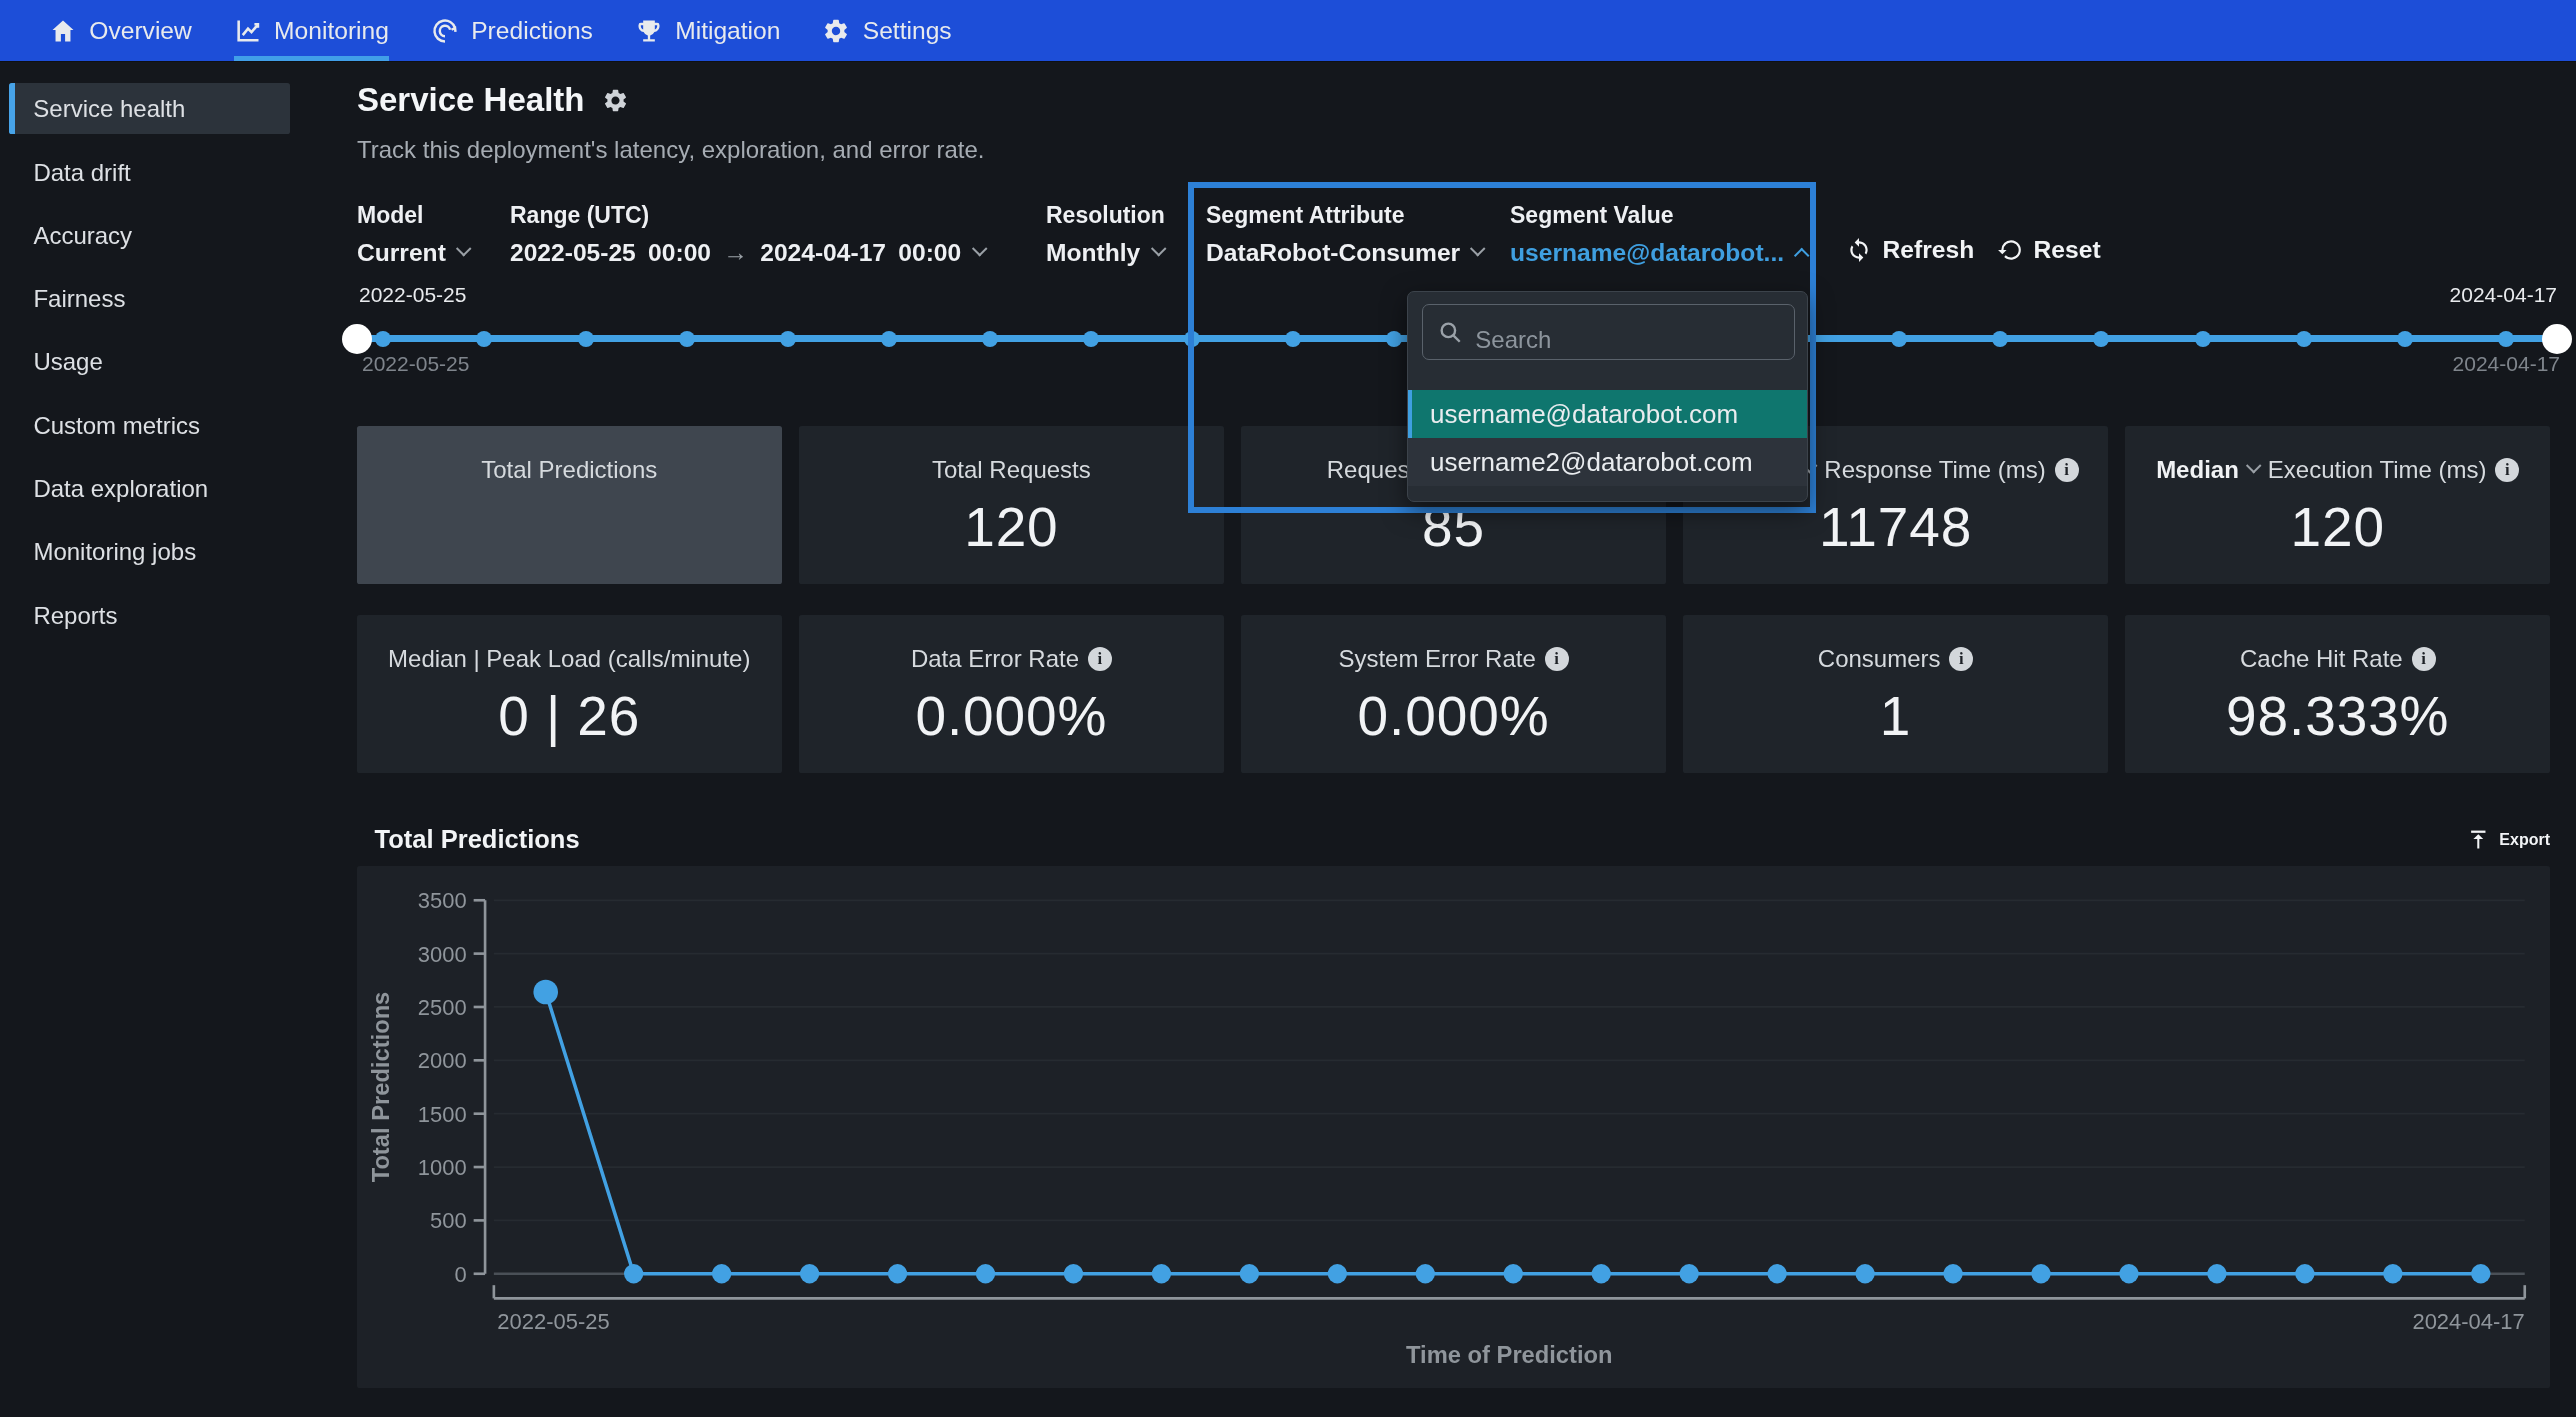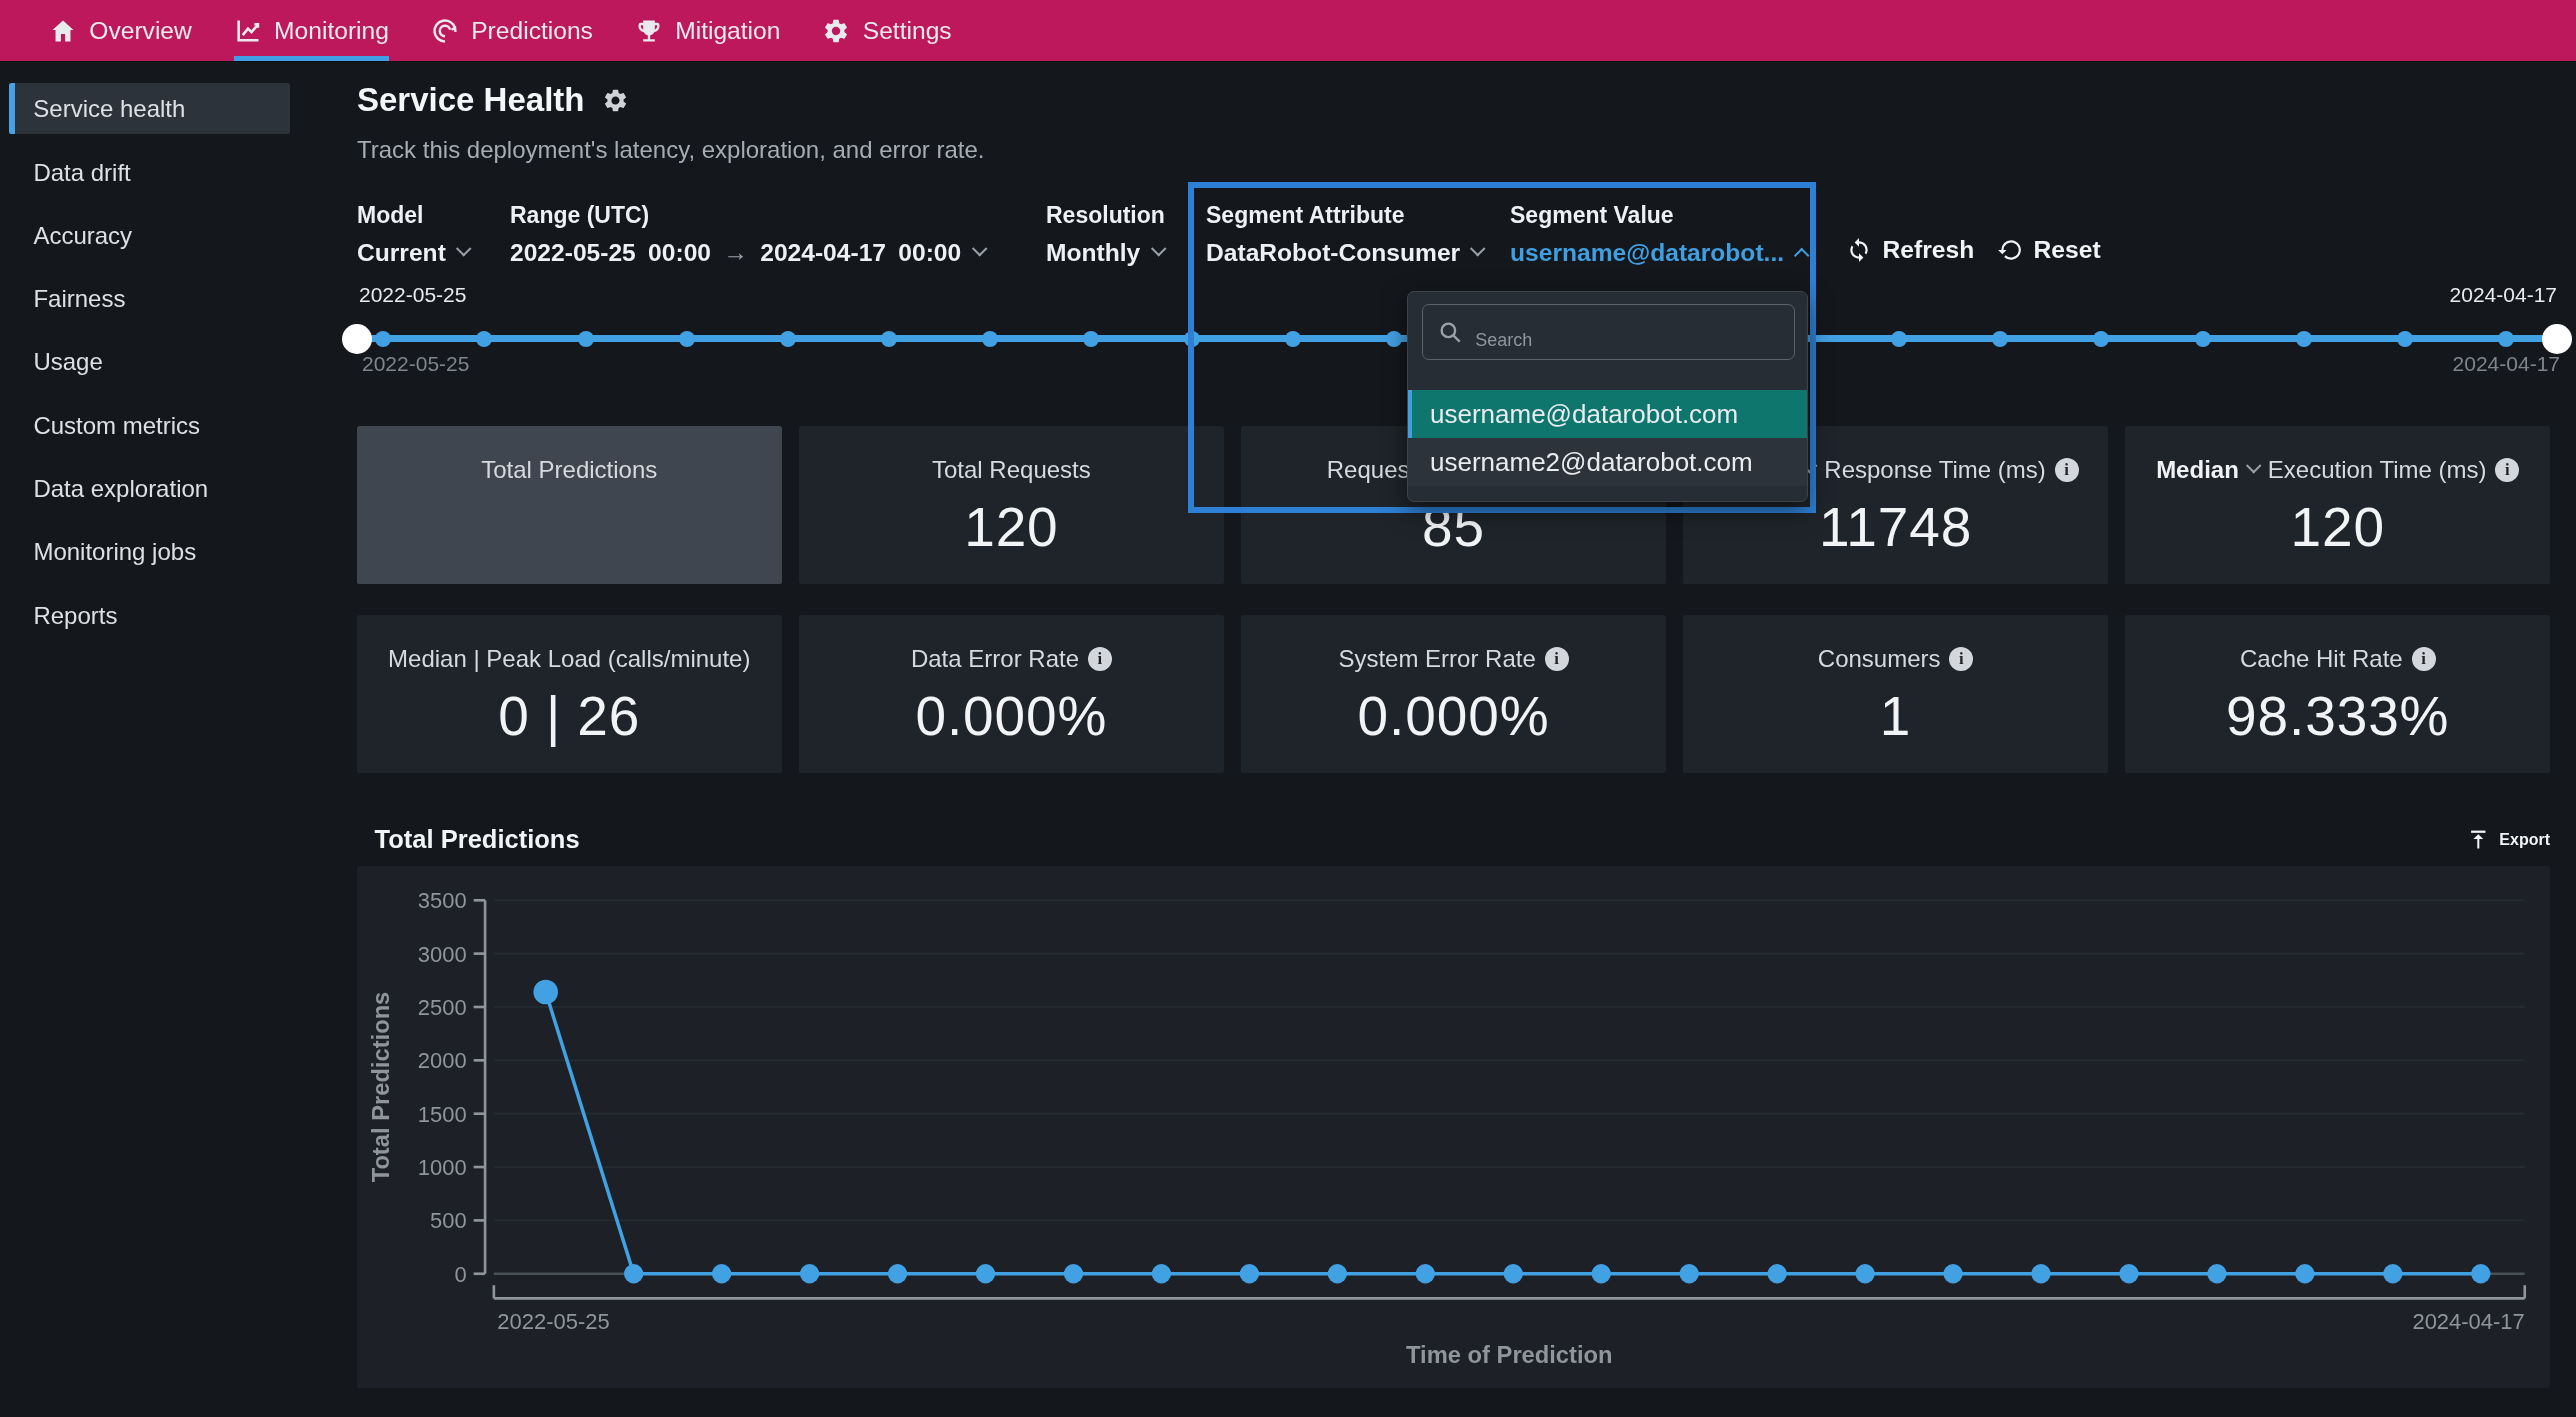--- a/index.html
+++ b/index.html
@@ -4,21 +4,21 @@
 <style>
   * { margin:0; padding:0; box-sizing:border-box; }
   html,body { background:#14171c; }
   body {
     width:2576px; height:1417px; position:relative; overflow:hidden;
     font-family:"Liberation Sans", sans-serif; color:#e8eaed;
   }
   
   #topnav {
     position:absolute; left:0; top:0; width:2576px; height:62px;
-    background:#be185d; border-bottom:1.8px solid #0e1013;
+    background:#1d4ed8; border-bottom:1.8px solid #0e1013;
     display:flex; align-items:stretch; padding-left:49px; gap:42px; z-index:10;
   }
   .nav-item { position:relative; display:flex; align-items:center; gap:12.3px;
     color:#e8eaed; font-size:24.6px; cursor:pointer; }
   .nav-item svg { width:28px; height:28px; }
   .nav-item.active::after { content:""; position:absolute; left:0; right:0; bottom:0;
     height:5.3px; background:#419fe8; }
   
   #sidebar { position:absolute; left:0; top:64px; width:290px; bottom:0; padding-top:19.3px; }
   .side-item { position:relative; height:51px; line-height:51px; margin:0 0 12.3px 8.8px;
@@ -77,21 +77,21 @@
     border:6.2px solid #2d80d6; z-index:25; pointer-events:none; }
   
   #segment-dropdown { position:absolute; left:1407px; top:291px; width:401px; height:211px;
     background:#272d34; border:0.9px solid #3c434b; border-radius:7px; z-index:30;
     box-shadow:0 8.8px 24.6px rgba(0,0,0,.5); overflow:hidden; }
   #dd-search { position:absolute; left:14px; top:12.3px; width:373px; height:56px;
     border:1.8px solid #5a626b; border-radius:7px; display:flex; align-items:center; gap:12.3px;
     padding-left:14px; }
   #dd-search svg { width:26px; height:26px; flex:none; }
   #dd-search input { background:transparent; border:none; outline:none; color:#e8eaed;
-    font-size:18px; font-family:"Liberation Sans", sans-serif; width:290px;margin-top:16px; }
+    font-size:24px; font-family:"Liberation Sans", sans-serif; width:290px;margin-top:16px; }
   #dd-search input::placeholder { color:#8d959d; }
   #dd-options { position:absolute; left:0; top:98px; width:100%; }
   .dd-option { position:relative; height:48px; display:flex; align-items:center;
     padding-left:22px; font-size:26px; color:#e9ecef; cursor:pointer; background:#2d333b; }
   .dd-option.selected { background:#0f766e; }
   .dd-option.selected::before { content:""; position:absolute; left:0; top:0; bottom:0;
     width:4.4px; background:#3f9fe0; }
 </style>
 </head>
 <body>

